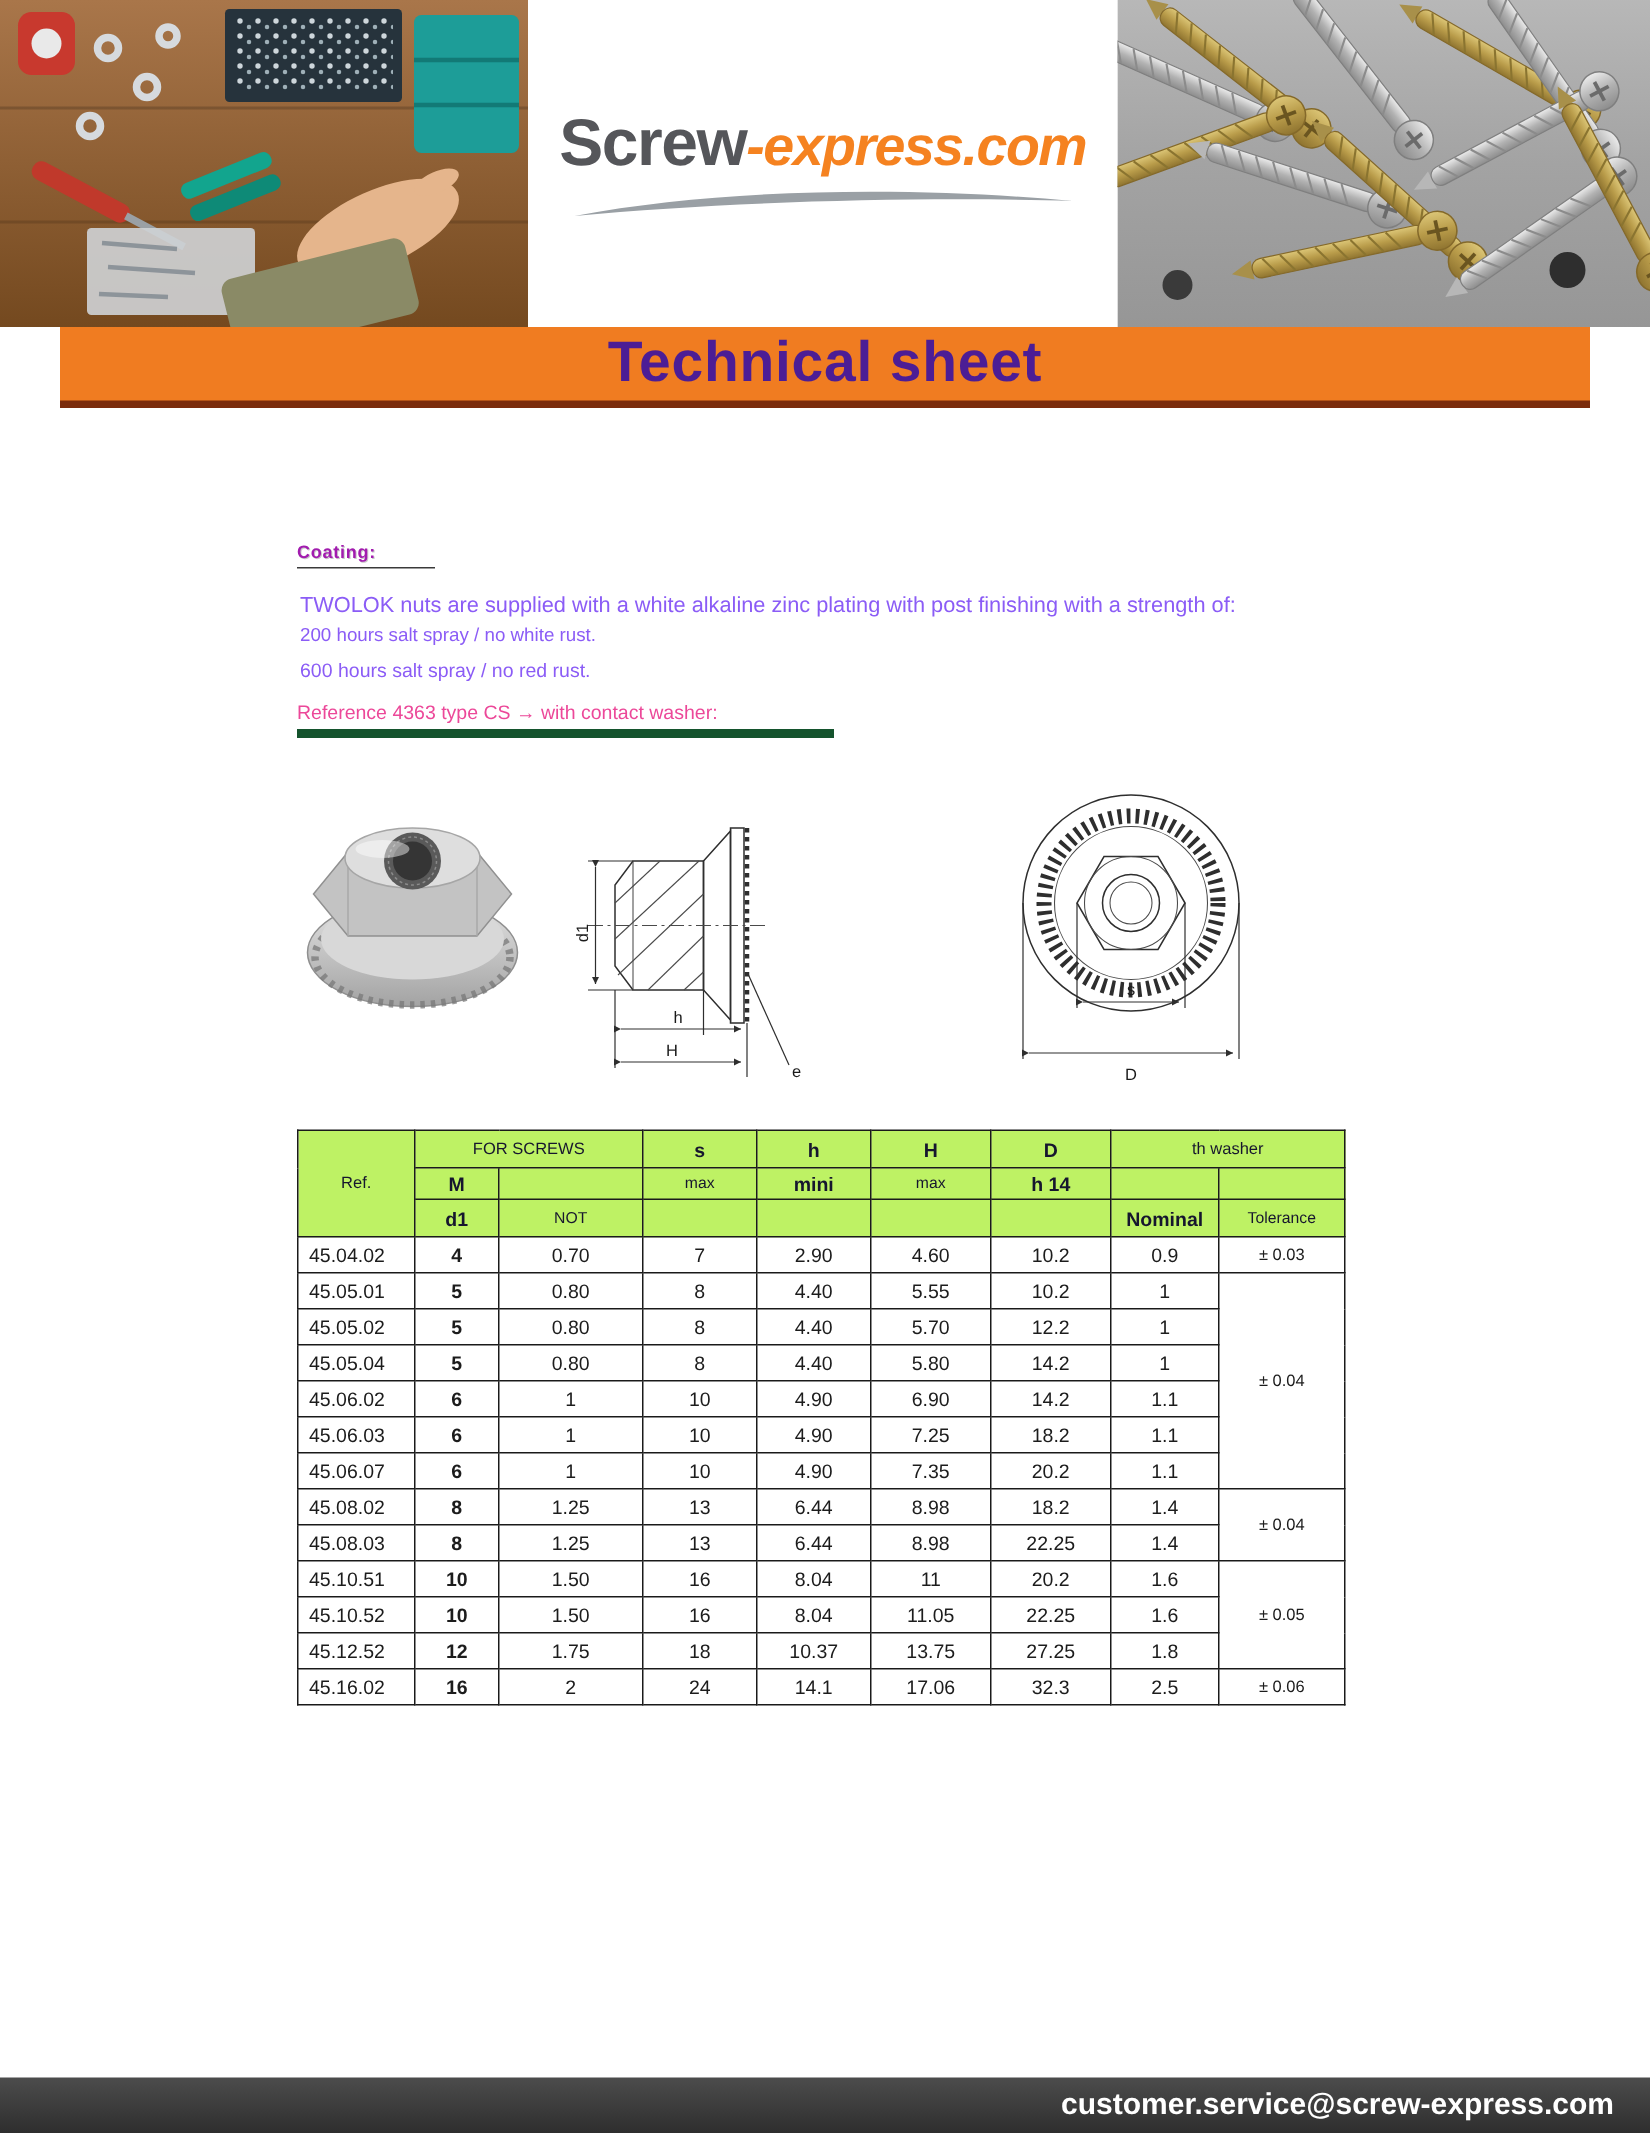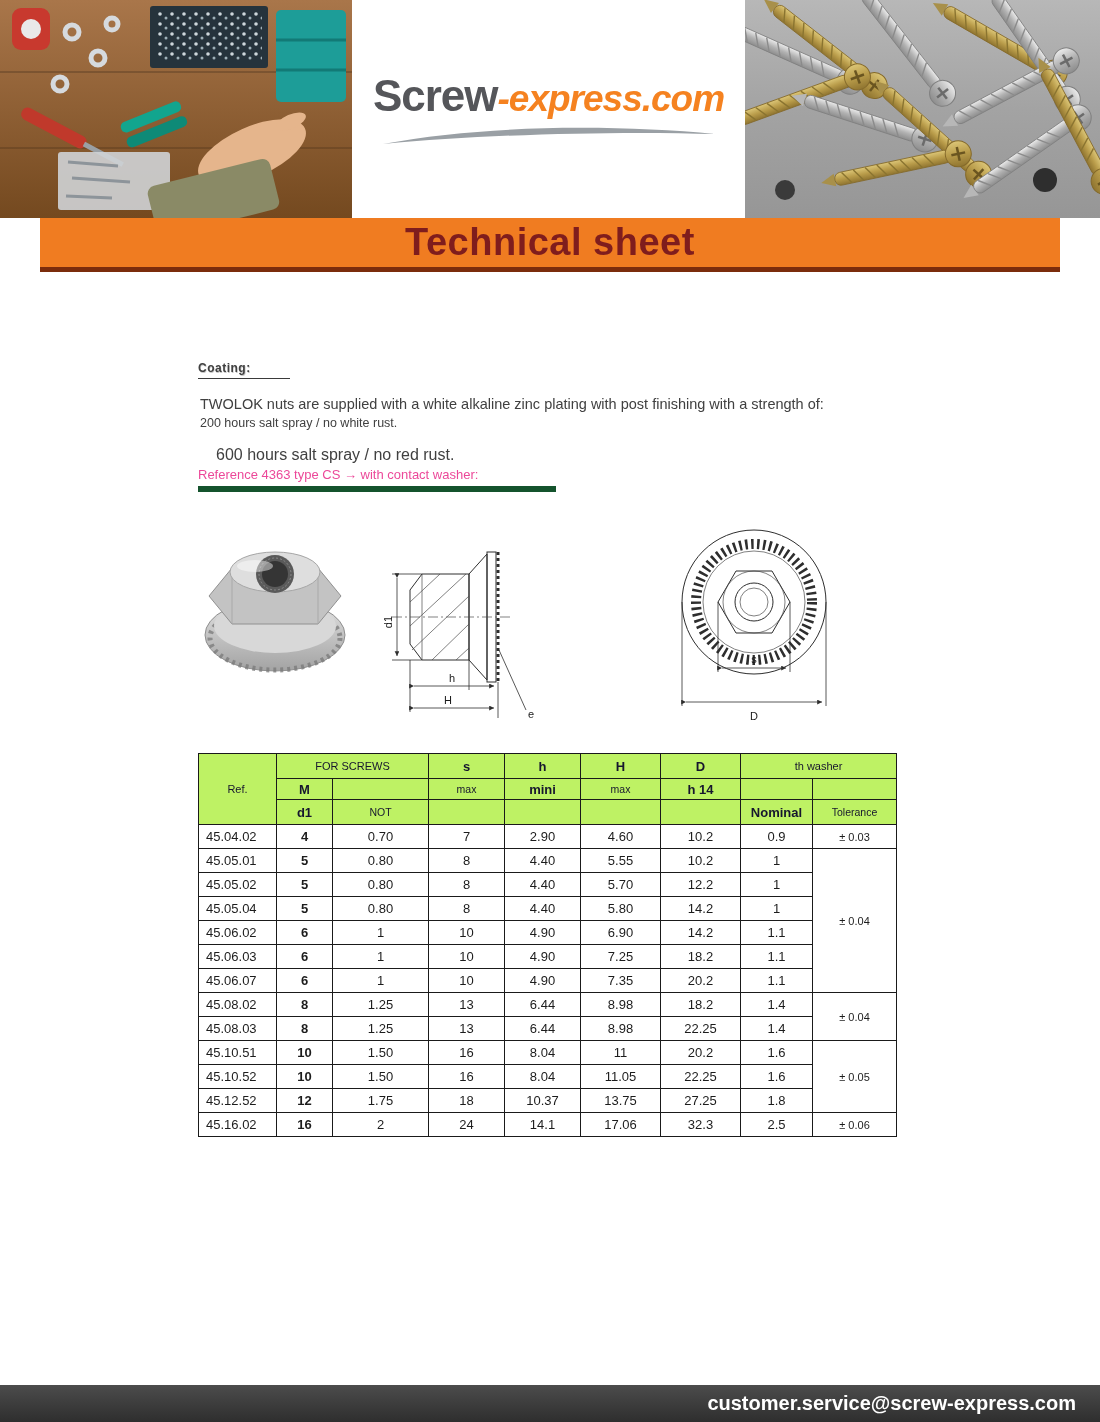--- a/index.html
+++ b/index.html
@@ -13,30 +13,30 @@
   .logo-area{position:absolute;left:352px;top:0;width:393px;height:218px;background:#fff;
              display:flex;flex-direction:column;align-items:center;justify-content:center;}
   .logo-line{white-space:nowrap;}
   .logo-primary{font-size:44px;font-weight:bold;color:#55565a;letter-spacing:-1px;}
   .logo-secondary{font-size:37px;font-weight:bold;font-style:italic;color:#f58220;letter-spacing:-1px;}
   .logo-swoosh{margin-top:2px;}
 
   
   .banner{position:absolute;left:40px;right:40px;top:218px;height:49px;background:#f07c21;
           border-bottom:5px solid #7b2c0c;display:flex;align-items:center;justify-content:center;}
-  .banner-title{color:#7f1d1d;font-size:38px;font-weight:bold;letter-spacing:0.5px;}
+  .banner-title{color:#4c1d95;font-size:38px;font-weight:bold;letter-spacing:0.5px;}
 
   
   .coating-label{position:absolute;left:198px;top:361px;width:92px;font-size:12px;font-weight:bold;
-                 color:#404040;letter-spacing:.5px;border-bottom:1.5px solid #3a3a3a;
+                 color:#a21caf;letter-spacing:.5px;border-bottom:1.5px solid #3a3a3a;
                  padding-bottom:3px;text-shadow:0.6px 0.6px 0 #c9c9c9;}
-  .coating-par{position:absolute;left:200px;top:396px;color:#404040;width:720px;}
+  .coating-par{position:absolute;left:200px;top:396px;color:#8b5cf6;width:720px;}
   .coating-line1{font-size:14.5px;margin:0 0 4px 0;}
   .coating-line2{font-size:12.5px;margin:0 0 9px 0;}
-  .coating-line3{font-size:16px;margin:16px;}
+  .coating-line3{font-size:13px;margin:0;}
 
   
   .reference{position:absolute;left:198px;top:467px;font-size:13px;color:#ec4899;
              border-bottom:6px solid #14532d;padding:0 78px 4px 0;}
 
   
   .diagrams{position:absolute;left:200px;top:522px;display:flex;align-items:flex-start;gap:34px;}
   .tech{stroke:#2e2e2e;fill:none;stroke-width:1;}
   .thin{stroke:#4a4a4a;fill:none;stroke-width:.7;}
   .dim{stroke:#2e2e2e;stroke-width:.8;fill:none;}

